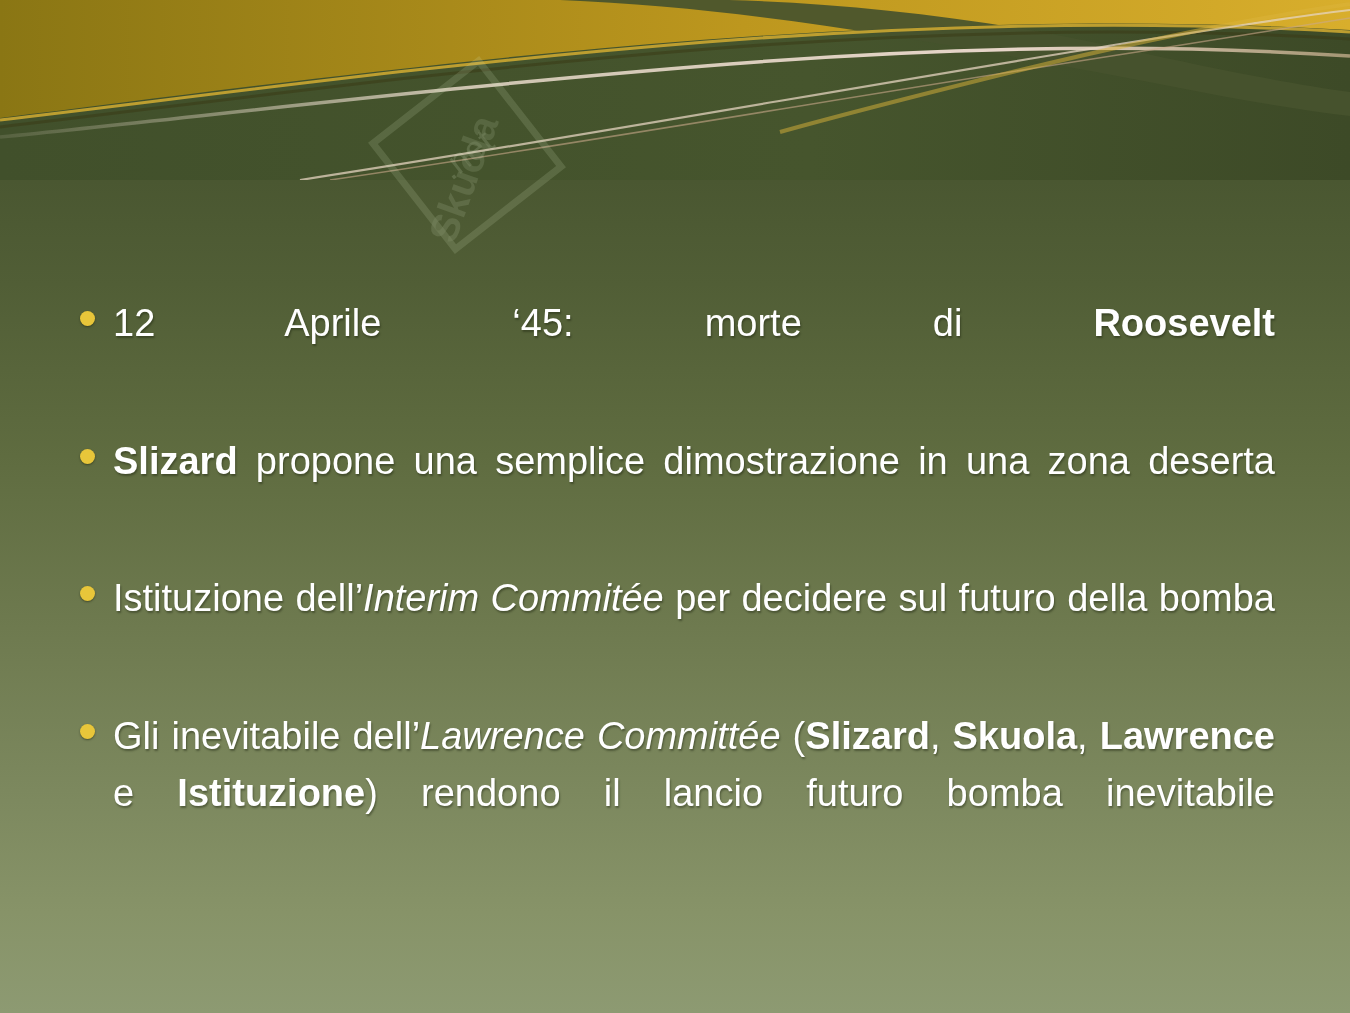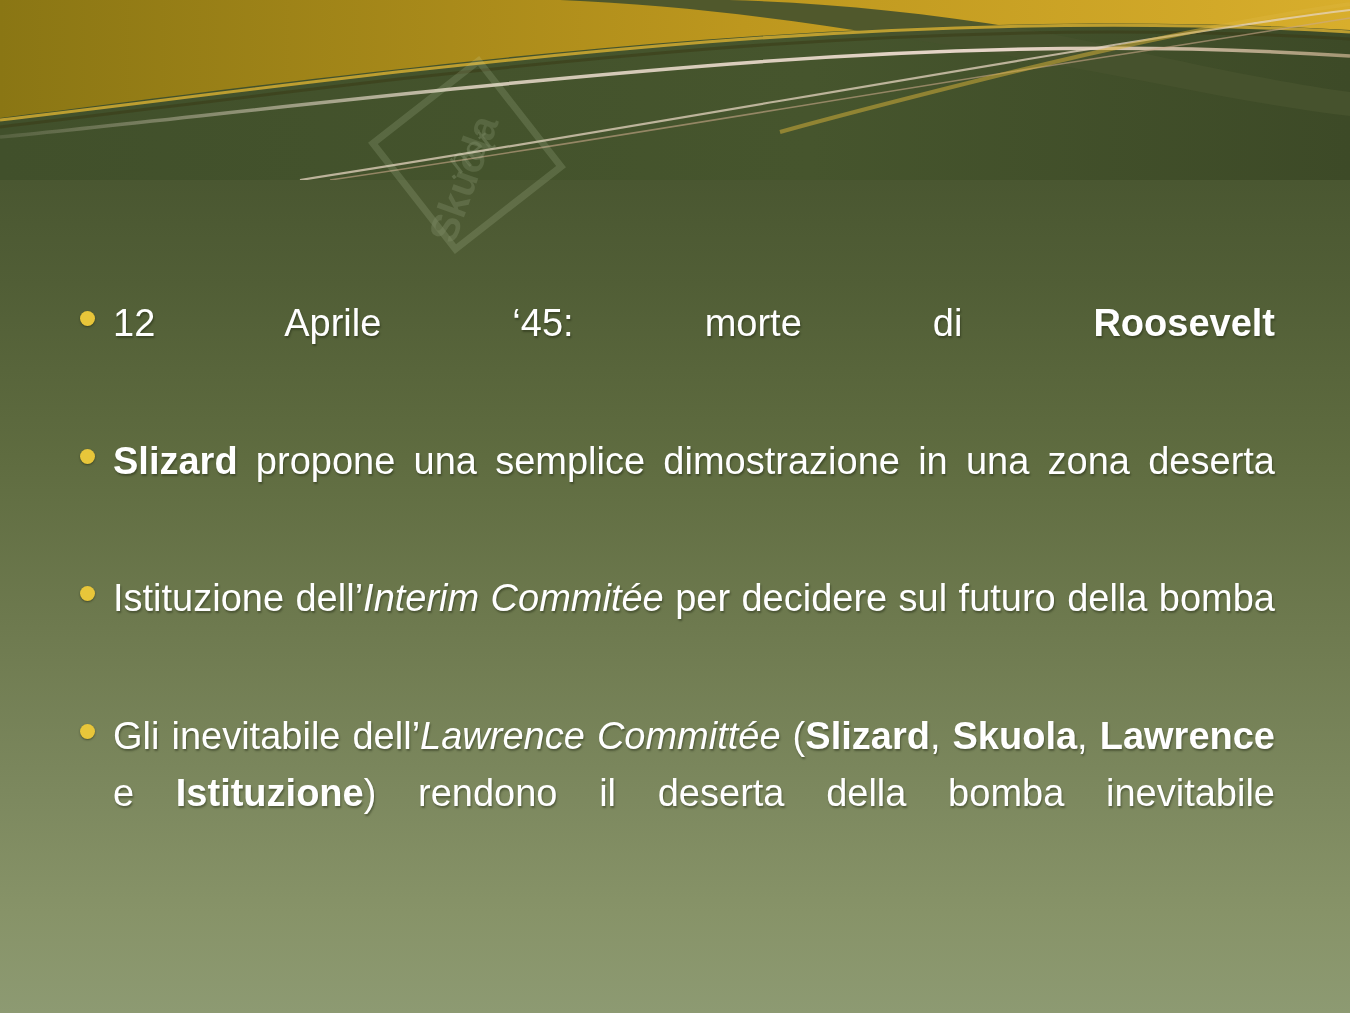--- a/index.html
+++ b/index.html
@@ -189,18 +189,18 @@
       <div class="bullet-text"><b>Slizard</b><span> propone una semplice dimostrazione in una zona deserta</span></div>
     </div>
 
     <div class="bullet-row">
       <span class="bullet-marker"></span>
       <div class="bullet-text"><span>Istituzione dell’</span><i>Interim Commitée</i><span> per decidere sul futuro della bomba</span></div>
     </div>
 
     <div class="bullet-row">
       <span class="bullet-marker"></span>
-      <div class="bullet-text"><span>Gli inevitabile dell’</span><i>Lawrence Committée</i><span> (</span><b>Slizard</b><span>, </span><b>Skuola</b><span>, </span><b>Lawrence</b><span> e </span><b>Istituzione</b><span>) rendono il deserta della bomba inevitabile</span></div>
+      <div class="bullet-text"><span>Gli inevitabile dell’</span><i>Lawrence Committée</i><span> (</span><b>Slizard</b><span>, </span><b>Skuola</b><span>, </span><b>Lawrence</b><span> e </span><b>Istituzione</b><span>) rendono il lancio futuro bomba inevitabile</span></div>
     </div>
 
   </div>
 
 </div>
 
 </body></html>

